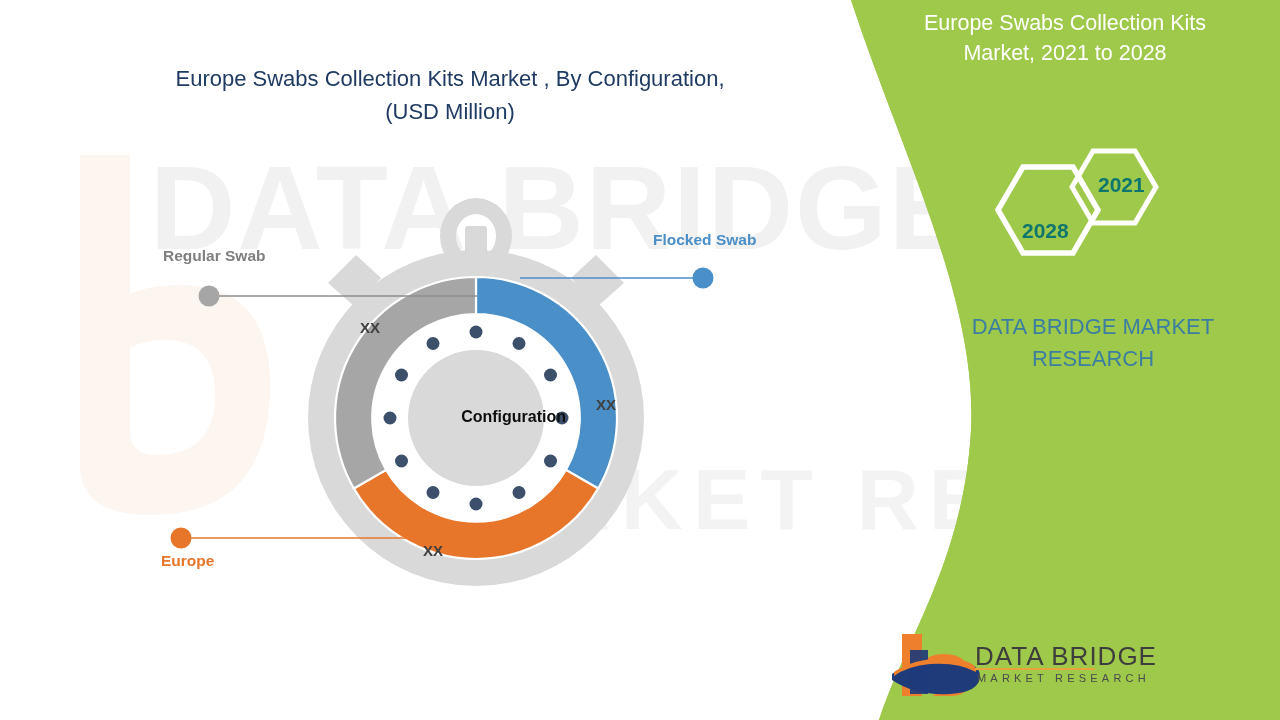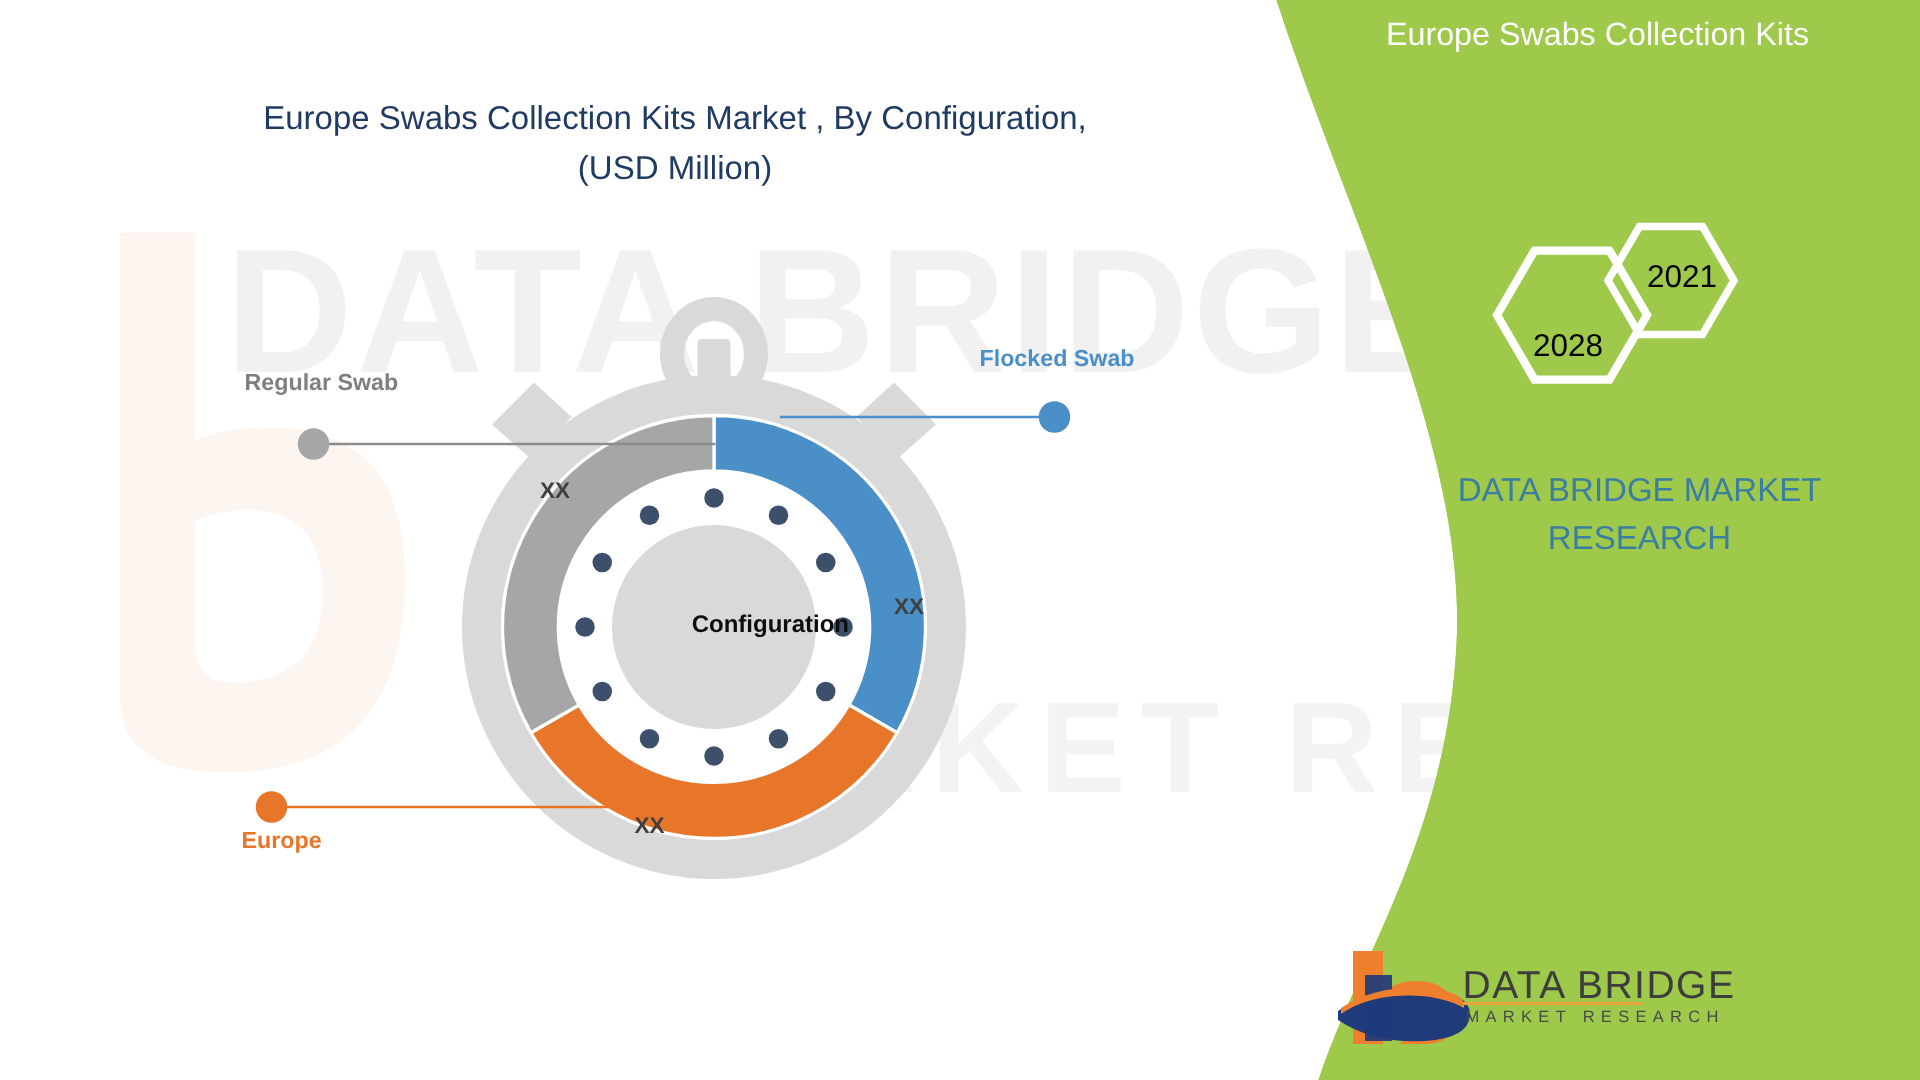--- a/index.html
+++ b/index.html
@@ -19,21 +19,21 @@
 
   
   .green-panel{position:absolute;left:0;top:0;width:1280px;height:720px;}
 
   .panel-title{
     position:absolute;left:900px;top:8px;width:330px;
     text-align:center;color:#ffffff;font-size:21.5px;line-height:30px;
     font-weight:400;
   }
   .hex-wrap{position:absolute;left:980px;top:140px;width:210px;height:140px;}
-  .hex-label{position:absolute;color:#000000;font-size:21px;font-weight:400;}
+  .hex-label{position:absolute;color:#0f766e;font-size:21px;font-weight:700;}
   .hex-2021-label{left:1098px;top:173px;}
   .hex-2028-label{left:1022px;top:219px;}
 
   .dbmr-text{
     position:absolute;left:943px;top:311px;width:300px;text-align:center;
     color:#3b7ea1;font-size:22px;line-height:32px;font-weight:400;
   }
 
   .logo{position:absolute;left:888px;top:628px;width:215px;height:70px;}
   .logo-data-bridge{position:absolute;left:975px;top:641px;color:#3d3d3d;
@@ -82,20 +82,21 @@
   <svg class="green-panel" viewBox="0 0 1280 720">
     <path d="M851,0 C 900,150 978,300 971,430 C 964,560 905,640 879,720 L1280,720 L1280,0 Z" fill="#9fc94a"></path>
   </svg>
 
   <svg class="green-panel" viewBox="0 0 1280 720" style="pointer-events:none">
     <path d="M851,0 C 900,150 978,300 971,430 C 964,560 905,640 879,720 L1280,720 L1280,0 Z" fill="#9fc94a"></path>
   </svg>
 
   <div class="panel-title">
     <span>Europe Swabs Collection Kits</span><br>
+    <span>Market, 2021 to 2028</span>
   </div>
 
   <svg class="hex-wrap" viewBox="0 0 210 140">
 
     <polygon points="18,70 43,27 93,27 118,70 93,113 43,113" fill="none" stroke="#ffffff" stroke-width="5.5"></polygon>
 
     <polygon points="92,47 113,11 155,11 176,47 155,83 113,83" fill="none" stroke="#ffffff" stroke-width="5"></polygon>
   </svg>
   <div class="hex-label hex-2021-label">2021</div>
   <div class="hex-label hex-2028-label">2028</div>

